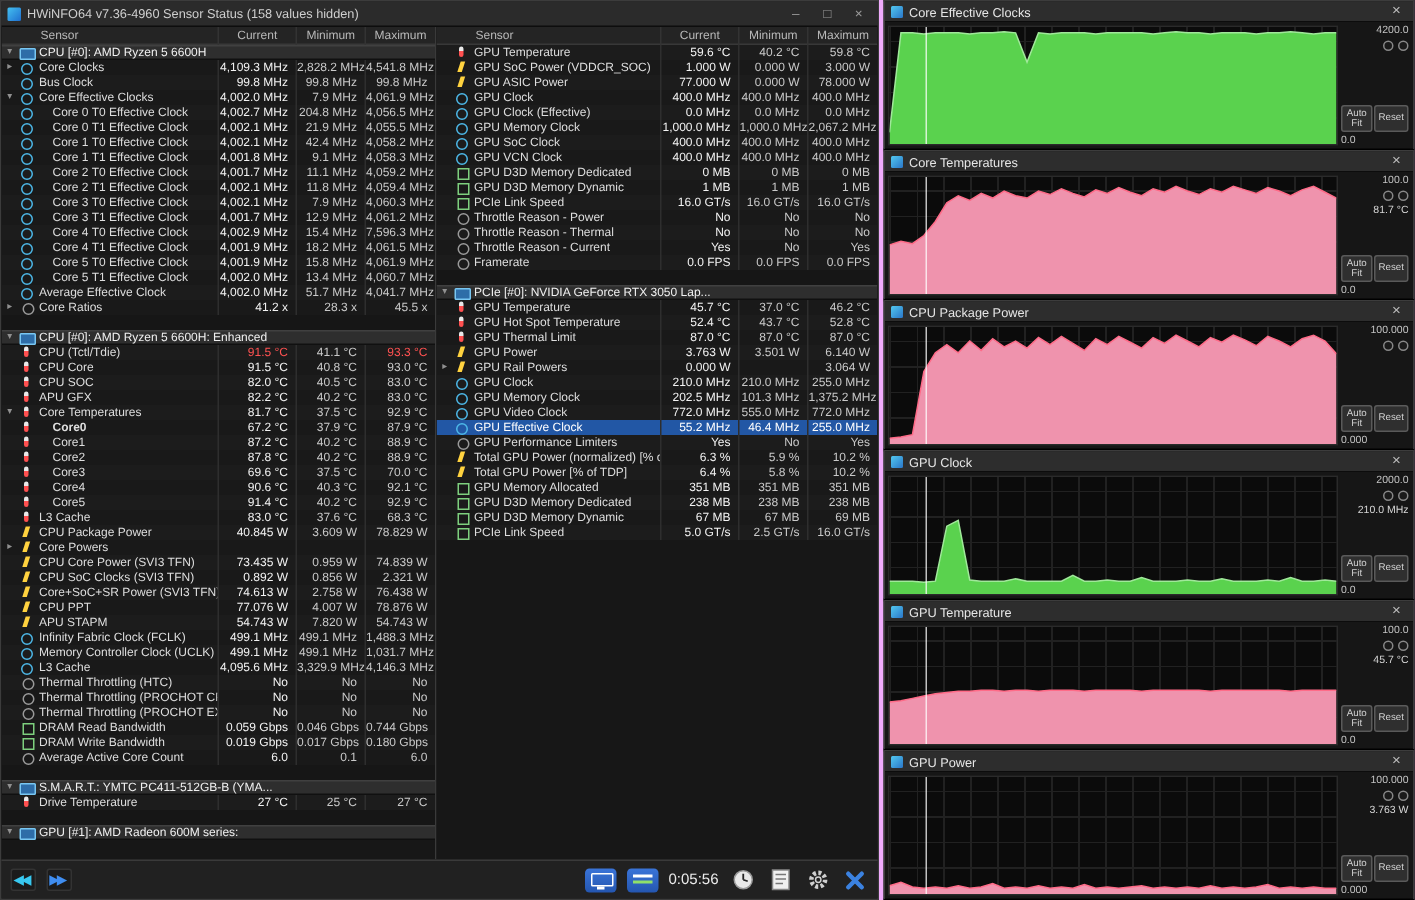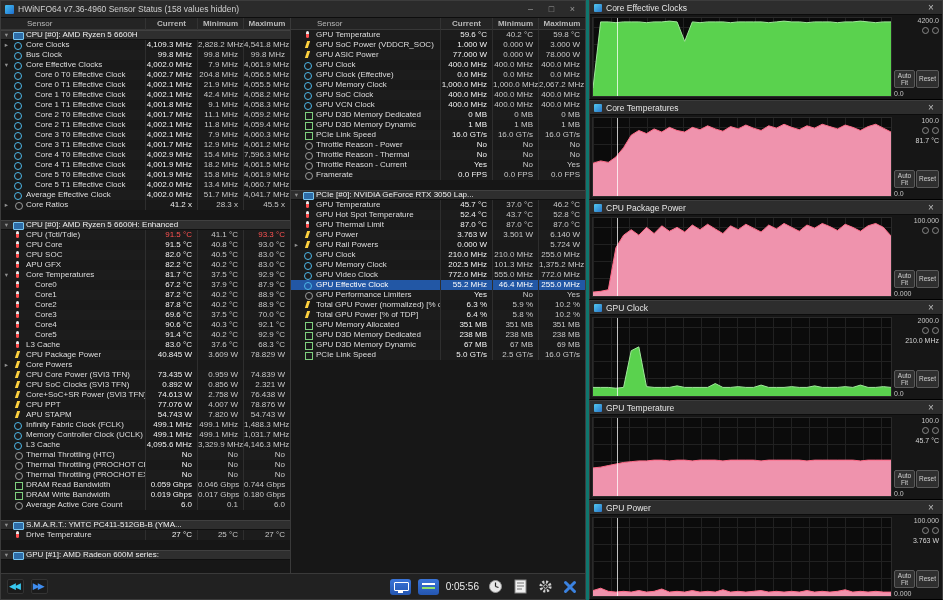--- a/index.html
+++ b/index.html
@@ -1,32 +1,32 @@
 <!DOCTYPE html>
 <html><head>
 <meta charset="utf-8">
 <style>
   *{box-sizing:border-box;margin:0;padding:0;}
   html,body{width:943px;height:600px;overflow:hidden;}
   body{background:#050505;font-family:"Liberation Sans","DejaVu Sans",sans-serif;}
-  .screen{position:relative;width:943px;height:600px;background:#0f766e;}
+  .screen{position:relative;width:943px;height:600px;background:#f0abfc;}
 
   
   .main{position:absolute;left:0;top:0;width:586px;height:600px;background:#181818;border:1px solid #3c3c3c;display:flex;flex-direction:column;}
   .tbar{height:17px;background:#2b2b2b;display:flex;align-items:center;padding:0 4px;gap:4px;border-bottom:1px solid #0d0d0d;flex:none;}
   .wicon{width:9px;height:9px;background:linear-gradient(135deg,#44c0f0,#1f6fd0);border-radius:1px;flex:none;}
   .wtitle{flex:1;font-size:8.5px;color:#cfcfcf;white-space:nowrap;overflow:hidden;}
   .wctl{width:17px;height:13px;display:flex;align-items:center;justify-content:center;color:#9a9a9a;font-size:9px;line-height:1;}
   .content{flex:1;display:flex;overflow:hidden;background:#171717;}
   .pane{height:100%;overflow:hidden;background:#171717;}
   .pane.left{width:290px;border-right:1px solid #3a3a3a;flex:none;}
   .pane.right{flex:1;}
   .chead{display:grid;grid-template-columns:11px 13px 1fr 52px 46px 47px;height:12px;line-height:12px;background:#242424;border-bottom:1px solid #383838;color:#b8b8b8;font-size:8px;}
   .chead .h-sensor{padding-left:2px;}
-  .chead .h-val{text-align:center;border-left:1px solid #333;overflow:hidden;font-weight:bold;}
+  .chead .h-val{text-align:center;border-left:1px solid #333;overflow:hidden;}
   .rows{overflow:hidden;}
   .trow{display:grid;grid-template-columns:11px 13px 1fr 52px 46px 47px;height:10px;line-height:10px;font-size:8px;color:#dedede;}
   .trow:nth-child(odd){background:#1c1c1c;}
   .trow:nth-child(even){background:#191919;}
   .trow.blank{background:#161616;}
   .trow.sec{display:flex;align-items:center;background:#2e2e2e;border-top:1px solid #404040;border-bottom:1px solid #101010;color:#f0f0f0;}
   .trow.sel{background:#2257a5;color:#fff;}
   .arr{text-align:center;color:#909090;font-size:6.5px;line-height:10px;width:11px;flex:none;}
   .ic{position:relative;width:13px;height:10px;flex:none;display:inline-block;}
   .ic-clock::before{content:'';position:absolute;left:2px;top:1.5px;width:6px;height:6px;border:1px solid #4db8e8;border-radius:50%;}
@@ -283,21 +283,21 @@
               <span class="arr">▾</span>
               <span class="ic ic-temp"></span>
               <span class="lab">Core Temperatures</span>
               <span class="val cur">81.7 °C</span>
               <span class="val mm">37.5 °C</span>
               <span class="val mm">92.9 °C</span>
             </div>
             <div class="trow">
               <span class="arr"></span>
               <span class="ic ic-temp"></span>
-              <span class="lab" style="padding-left: 10px;">Core0</span>
+              <span class="lab" style="padding-left: 10px; font-weight: bold;">Core0</span>
               <span class="val cur">67.2 °C</span>
               <span class="val mm">37.9 °C</span>
               <span class="val mm">87.9 °C</span>
             </div>
             <div class="trow">
               <span class="arr"></span>
               <span class="ic ic-temp"></span>
               <span class="lab" style="padding-left: 10px;">Core1</span>
               <span class="val cur">87.2 °C</span>
               <span class="val mm">40.2 °C</span>
@@ -660,21 +660,21 @@
               <span class="val cur">3.763 W</span>
               <span class="val mm">3.501 W</span>
               <span class="val mm">6.140 W</span>
             </div>
             <div class="trow">
               <span class="arr">▸</span>
               <span class="ic ic-power"></span>
               <span class="lab">GPU Rail Powers</span>
               <span class="val cur">0.000 W</span>
               <span class="val mm"></span>
-              <span class="val mm">5.724 W</span>
+              <span class="val mm">3.064 W</span>
             </div>
             <div class="trow">
               <span class="arr"></span>
               <span class="ic ic-clock"></span>
               <span class="lab">GPU Clock</span>
               <span class="val cur">210.0 MHz</span>
               <span class="val mm">210.0 MHz</span>
               <span class="val mm">255.0 MHz</span>
             </div>
             <div class="trow">

